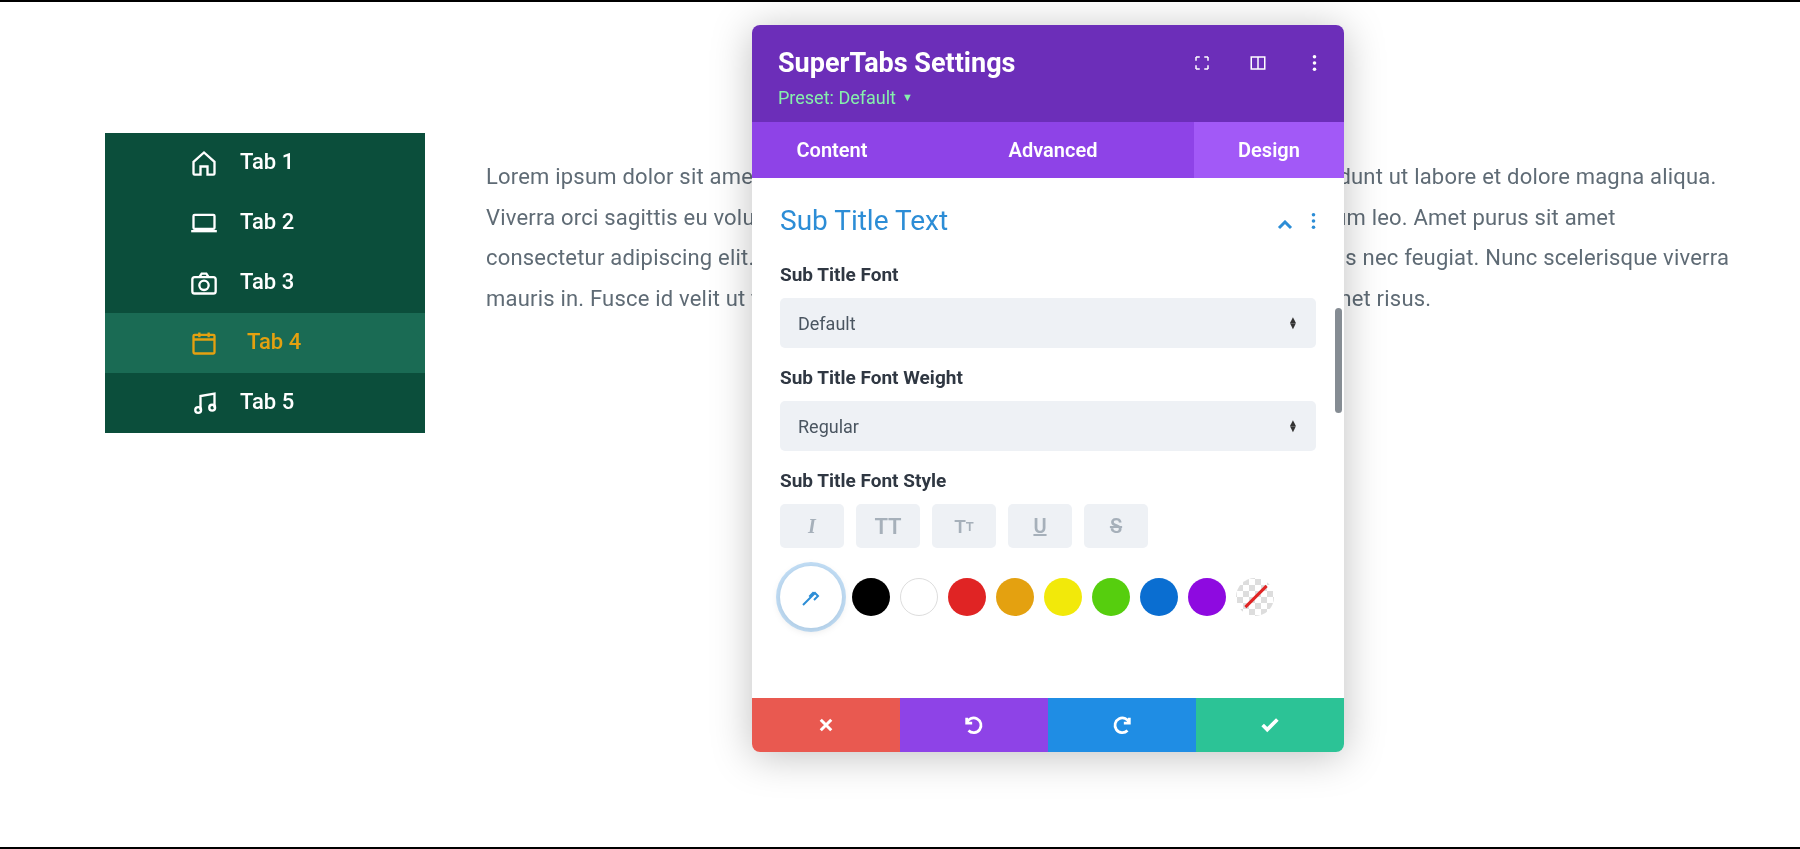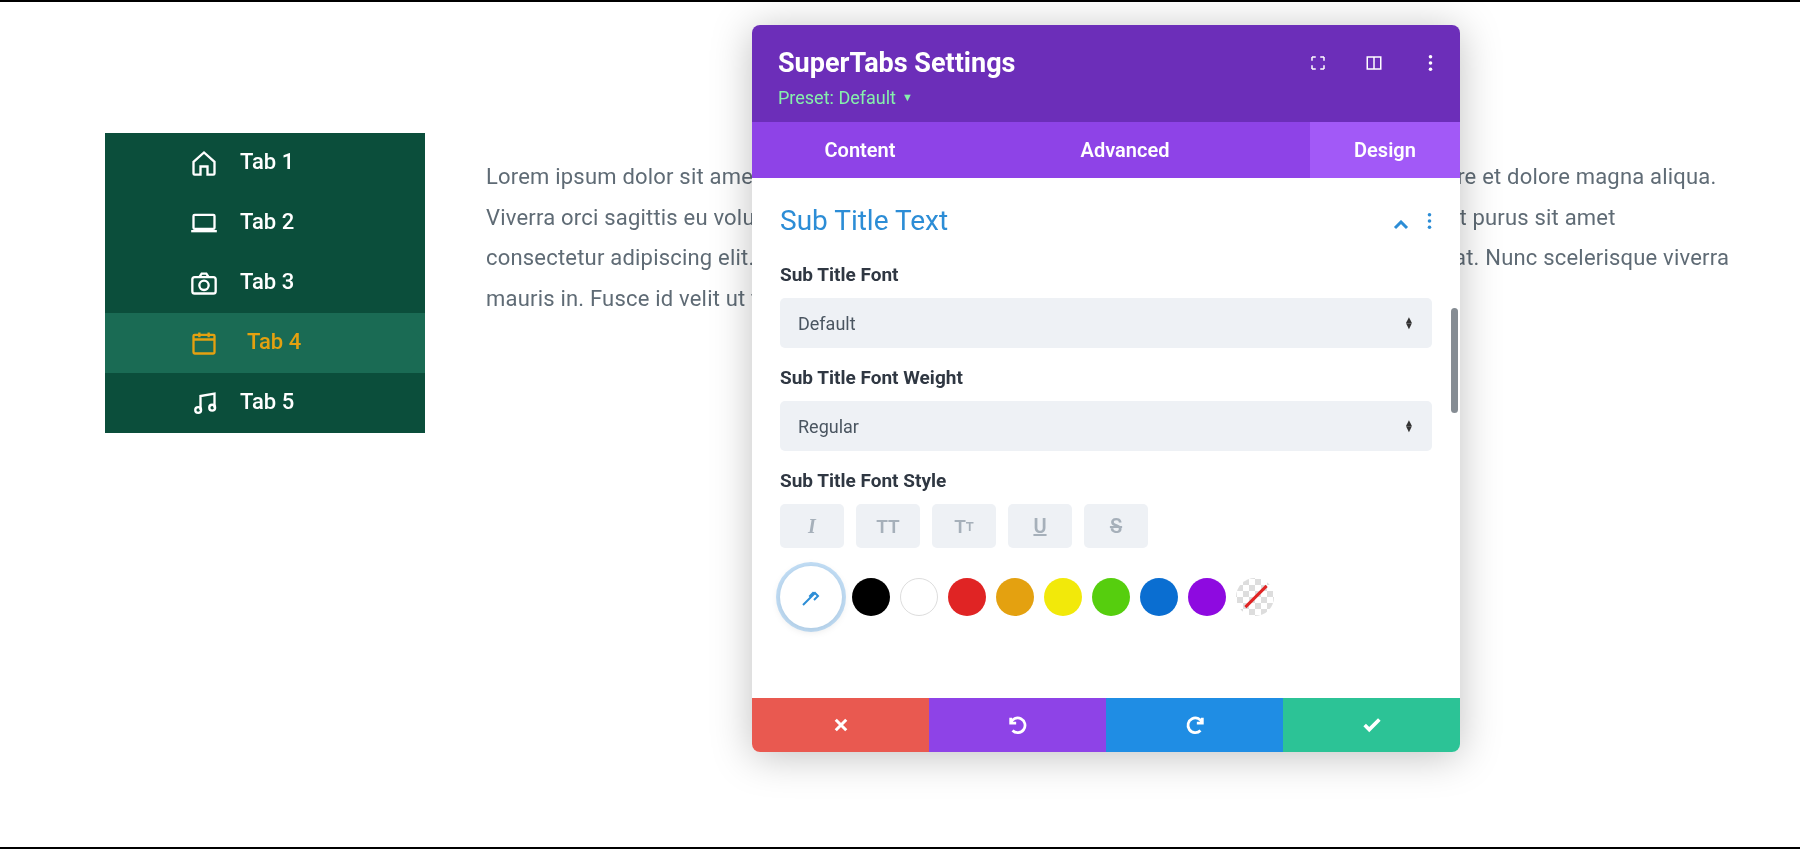--- a/index.html
+++ b/index.html
@@ -10,29 +10,29 @@
   .tabitem { display:flex; align-items:flex-start; gap:22px; padding:16px 0 16px 85px; color:#fff; font-size:22px; font-weight:500; cursor:pointer; position:relative;}
   .tabitem.active { background:#1a6b54; color:#e4a110;gap:29px;}
   .tabitem.active::after{content:"";position:absolute;right:-16px;top:50%;transform:translateY(-50%);border:16px solid transparent;border-left-color:#1a6b54;}
   .tabicon{width:28px;height:28px;display:flex;align-items:center;justify-content:center;}
   .tabicon svg{stroke:currentColor;fill:none;stroke-width:2;}
 
   
   .bodytext{position:absolute;left:486px;top:155px;width:1250px;font-size:22px;line-height:1.85;color:#5f6b75;letter-spacing:0.2px;}
 
   
-  .panel{position:absolute;left:752px;top:23px;width:708px;background:#fff;border-radius:8px;box-shadow:0 4px 40px rgba(0,0,0,0.25);overflow:hidden;display:flex;flex-direction:column;}
+  .panel{position:absolute;left:752px;top:23px;width:592px;background:#fff;border-radius:8px;box-shadow:0 4px 40px rgba(0,0,0,0.25);overflow:hidden;display:flex;flex-direction:column;}
   .ph{background:#6c2eb9;color:#fff;padding:22px 26px 14px;position:relative;}
   .ph-title{font-size:27px;font-weight:700;}
   .ph-preset{font-size:18px;color:#86efac;margin-top:8px;display:flex;align-items:center;gap:6px;}
   .ph-icons{position:absolute;right:20px;top:28px;display:flex;gap:36px;align-items:center;color:#fff;}
   .ph-ic{width:20px;height:20px;display:flex;align-items:center;justify-content:center;cursor:pointer;}
   .ptabs{display:flex;background:#8e43e7;}
   .ptab{padding:16px 0;color:#fff;font-size:20px;font-weight:600;text-align:center;cursor:pointer;}
-  .ptab.content{width:160px;margin-left:28px;}
+  .ptab.content{width:160px;}
   .ptab.design{width:150px;background:#a259f7;}
   .ptab.advanced{flex:1;}
   .pbody{padding:20px 28px 0;height:520px;overflow:hidden;position:relative;}
   .sect-head{display:flex;align-items:center;justify-content:space-between;color:#2c8dd6;font-size:28px;font-weight:400;cursor:pointer;padding:6px 0 18px;}
   .sect-head-icons{display:flex;align-items:center;gap:18px;color:#2c8dd6;}
   .lbl{font-size:19px;font-weight:700;color:#2f3742;margin:8px 0 12px;}
   .select{background:#eef1f5;border-radius:5px;height:50px;display:flex;align-items:center;justify-content:space-between;padding:0 18px;font-size:18px;color:#4a5560;cursor:pointer;margin-bottom:18px;}
   .sort{display:flex;flex-direction:column;line-height:6px;font-size:10px;color:#333;}
   .stylebtns{display:flex;gap:12px;margin-bottom:18px;}
   .sbtn{width:64px;height:44px;border-radius:5px;background:#eef1f5;color:#a6b0ba;display:flex;align-items:center;justify-content:center;font-size:20px;cursor:pointer;font-weight:600;}
@@ -163,21 +163,21 @@
        <span>Regular</span>
        <span class="sort">
           <span>▲</span>
           <span>▼</span>
         </span>
      </div>
 
      <div class="lbl">Sub Title Font Style</div>
      <div class="stylebtns">
        <div class="sbtn" style="font-style:italic;font-family:serif;">I</div>
-       <div class="sbtn" style="font-size:19px;">TT</div>
+       <div class="sbtn" style="font-size:22px;">TT</div>
        <div class="sbtn">
           <span style="font-size:19px;">T</span>
           <span style="font-size:13px;">T</span>
         </div>
        <div class="sbtn" style="text-decoration:underline;">U</div>
        <div class="sbtn" style="text-decoration:line-through;">S</div>
      </div>
 
      <div class="swatches">
        <div class="pick">

